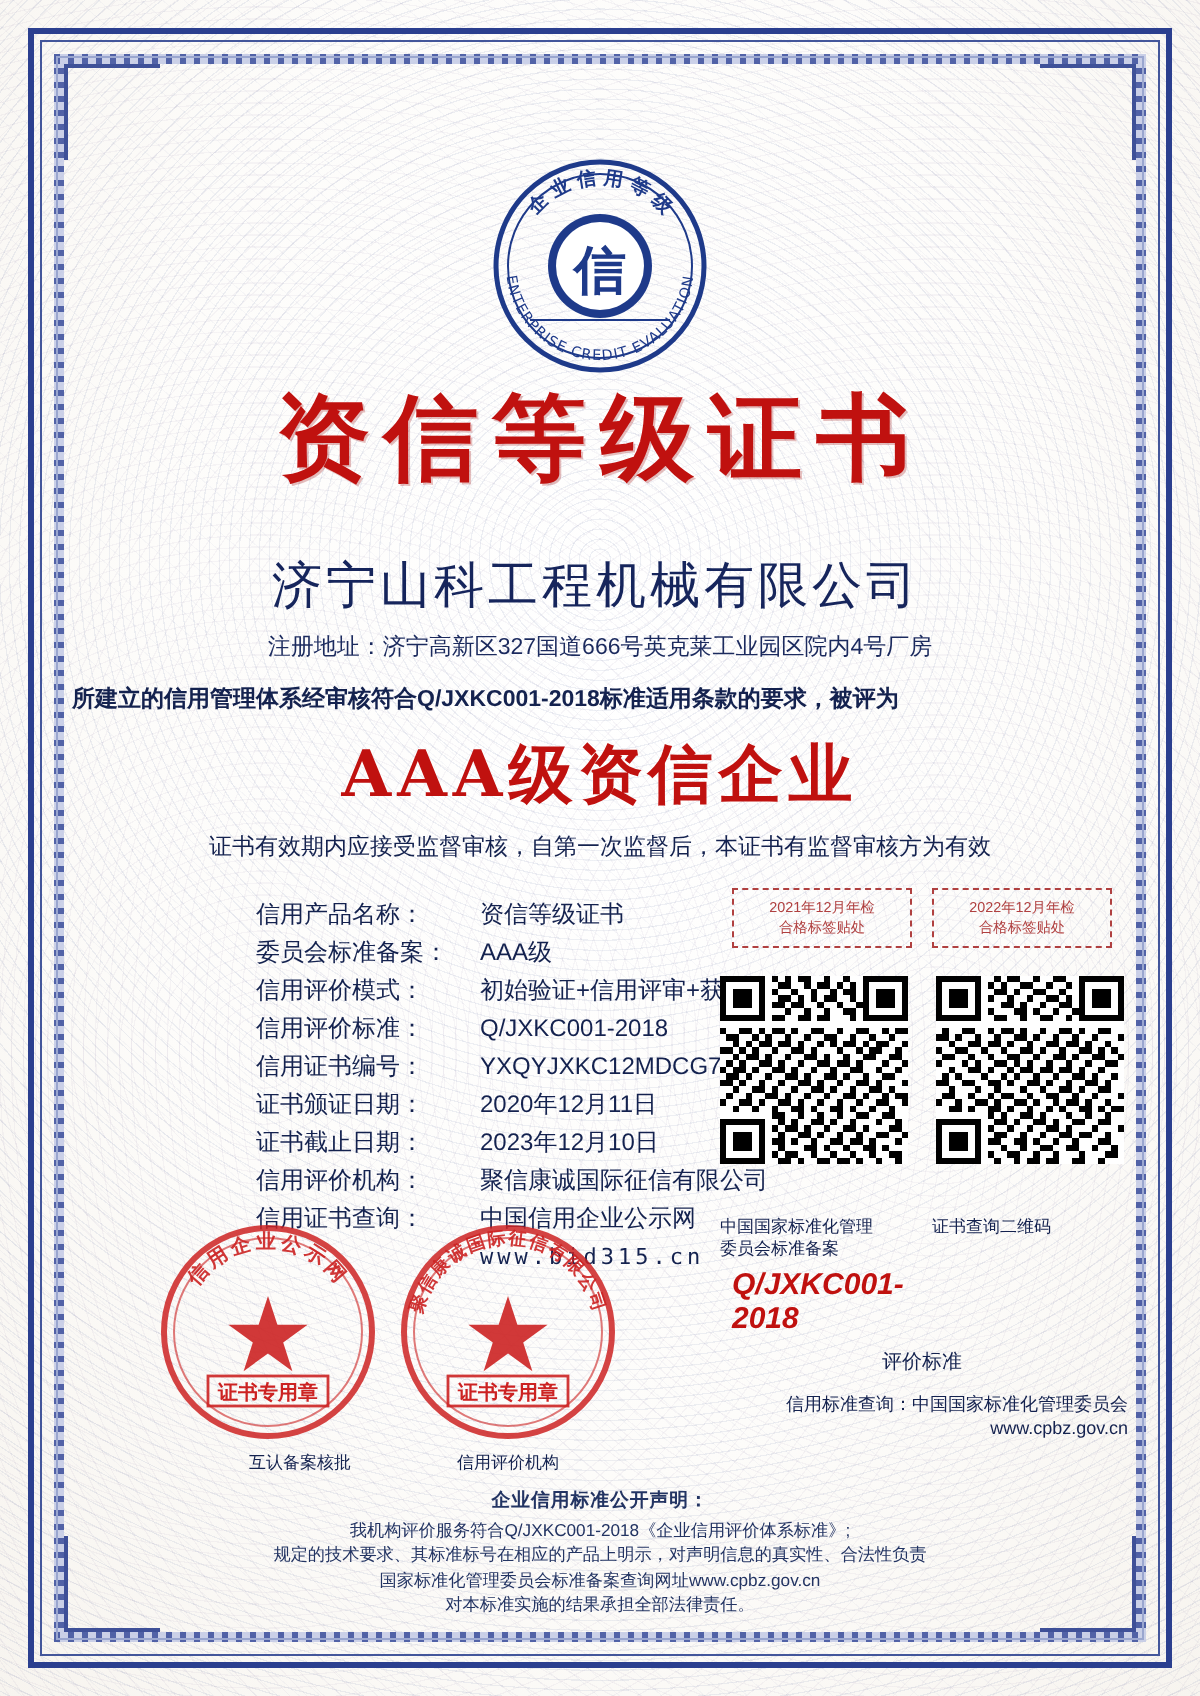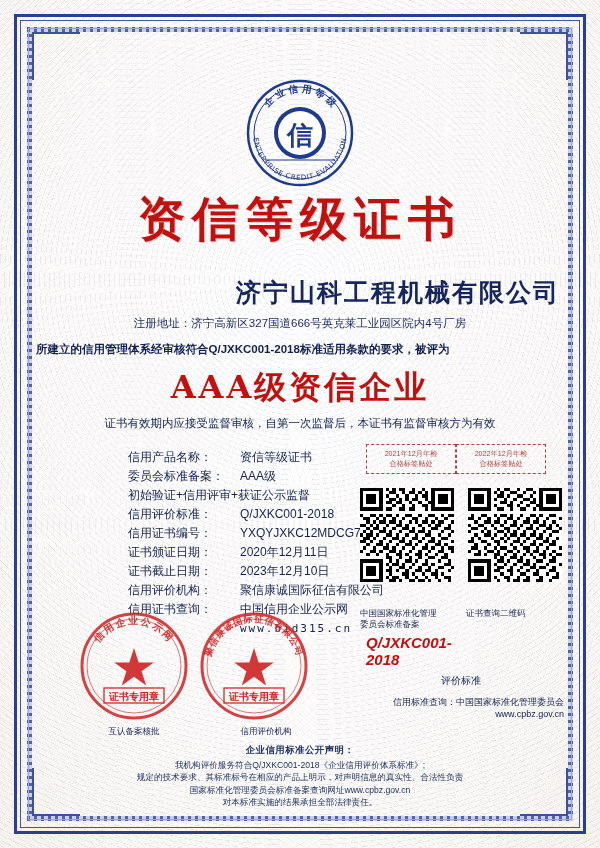--- a/index.html
+++ b/index.html
@@ -111,23 +111,23 @@
     position: absolute;
     top: 218px; left: 0; right: 0;
     text-align: center;
     font-size: 11.5px;
     color: #1b2a5e;
     letter-spacing: 0.3px;
   }
   .company {
     position: absolute;
     top: 240px; left: 0; right: 4px;
-    text-align: right;
+    text-align: center;
     font-family: "DejaVu Serif", "Liberation Serif", serif;
-    font-weight: bold;
+    font-weight: normal;
     font-size: 25px;
     color: #16255c;
     letter-spacing: 2px;
   }
   .address {
     position: absolute;
     top: 280px; left: 0; right: 0;
     text-align: center;
     font-size: 11.5px;
     color: #1b2a5e;
@@ -178,20 +178,21 @@
     font-size: 11px;
   }
 
   
   .stamp-boxes {
     position: absolute;
     top: 408px;
     right: 0px;
     width: 198px;
     display: flex;
+    gap: 10px;
     margin-left: 17px;
   }
   .stamp-box {
     width: 90px;
     height: 30px;
     border: 1px dashed #b04040;
     color: #b04040;
     font-size: 7.2px;
     line-height: 10px;
     text-align: center;
@@ -265,22 +266,22 @@
   }
   .seal.left { left: 40px; top: 572px; }
   .seal.right { left: 160px; top: 572px; }
   .seal-cap {
     position: absolute;
     font-size: 8.5px;
     color: #14224f;
     text-align: center;
     width: 116px;
   }
-  .seal-cap.left { left: 40px; top: 690px; }
-  .seal-cap.right { left: 172px; top: 690px; }
+  .seal-cap.left { left: 56px; top: 690px; }
+  .seal-cap.right { left: 160px; top: 690px; }
 
   
   .footer {
     position: absolute;
     left: 0; right: 0;
     top: 708px;
     text-align: center;
     font-size: 8.6px;
     color: #233463;
     line-height: 12.6px;
@@ -339,20 +340,21 @@
     <div class="details">
       <div class="drow">
         <span class="dlabel">信用产品名称：</span>
         <span class="dvalue">资信等级证书</span>
       </div>
       <div class="drow">
         <span class="dlabel">委员会标准备案：</span>
         <span class="dvalue">AAA级</span>
       </div>
       <div class="drow">
+        <span class="dlabel">信用评价模式：</span>
         <span class="dvalue">初始验证+信用评审+获证公示监督</span>
       </div>
       <div class="drow">
         <span class="dlabel">信用评价标准：</span>
         <span class="dvalue">Q/JXKC001-2018</span>
       </div>
       <div class="drow">
         <span class="dlabel">信用证书编号：</span>
         <span class="dvalue">YXQYJXKC12MDCG78112</span>
       </div>

